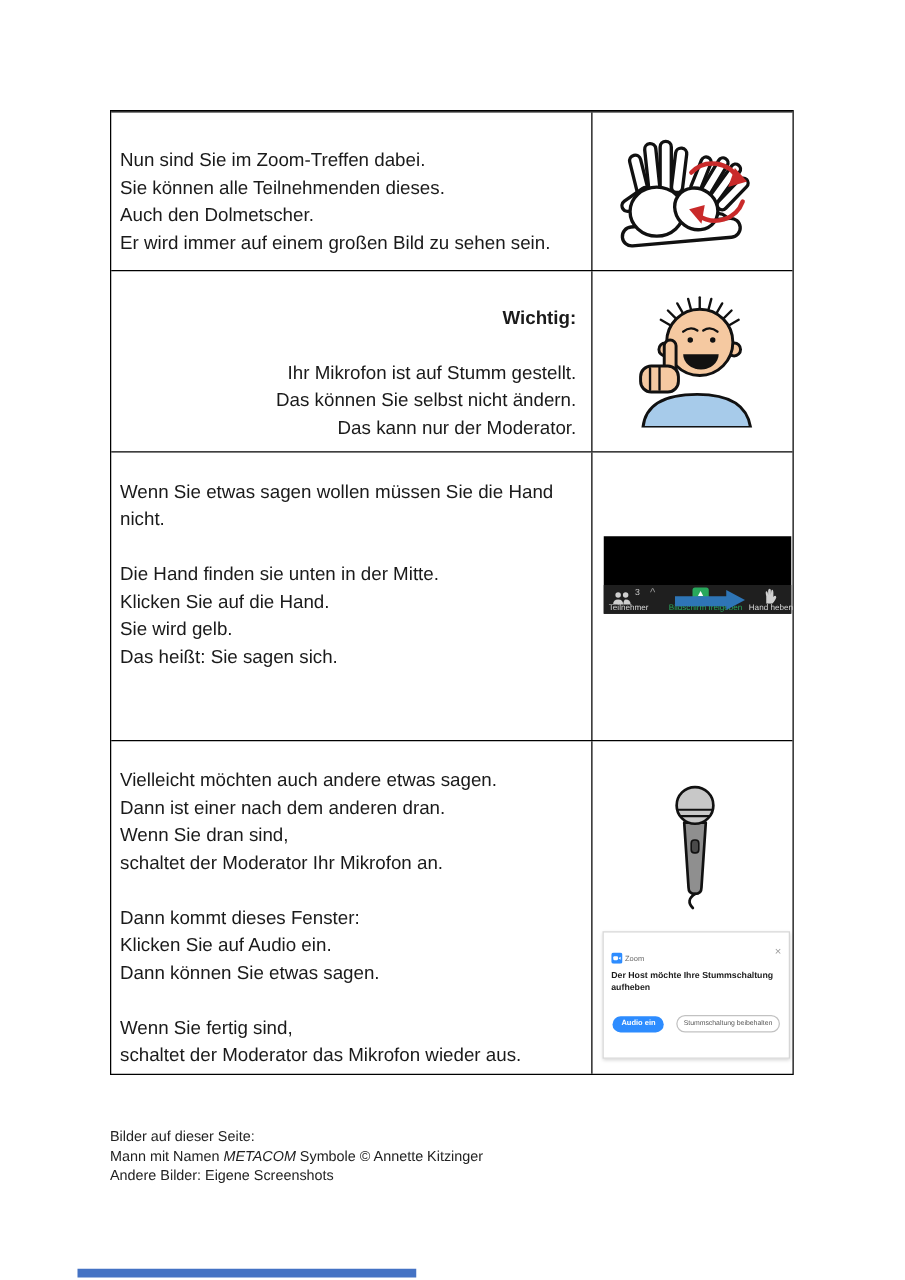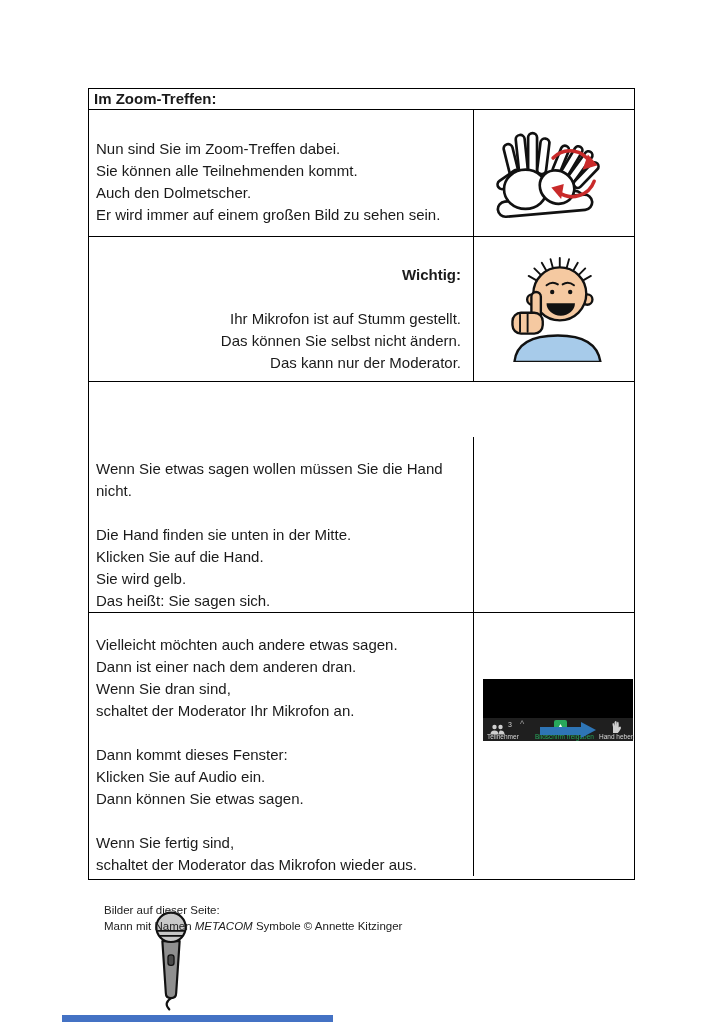--- a/index.html
+++ b/index.html
@@ -5,21 +5,21 @@
   * { margin:0; padding:0; box-sizing:border-box; }
   html,body { background:#ffffff; }
   .page {
     position:relative; width:724px; height:1024px; background:#fff;
     font-family:"Liberation Sans", sans-serif; color:#1a1a1a; overflow:hidden;
   }
   
   .doc-table { position:absolute; left:88px; top:88px; width:547px; border:1px solid #000; background:#fff; }
   .t-header { height:20px; font-weight:bold; font-size:15px; line-height:20px; padding-left:5px; }
   .t-row { display:flex; border-top:1px solid #000; }
-  .row1 { height:127px; } .row2 { height:145px;text-align:right; } .row3 { height:231px;align-items:flex-end; } .row4 { height:267px;flex-direction:column; }
+  .row1 { height:127px; } .row2 { height:145px;text-align:right; } .row3 { height:231px; } .row4 { height:267px; }
   .cell-text { width:385px; border-right:1px solid #000; padding-left:7px; padding-right:12px; font-size:15px; line-height:22px; }
   .row1 .cell-text { padding-top:28px; }
   .row2 .cell-text { padding-top:27px; }
   .row3 .cell-text { padding-top:21px; }
   .row4 .cell-text { padding-top:21px; }
   .cell-img { position:relative; width:160px; }
   .line { min-height:22px; }
   .gap { height:22px; }
   .bold { font-weight:bold; }
 
@@ -47,38 +47,37 @@
     border:1px solid #d6d6d6; box-shadow:0 1px 3px rgba(0,0,0,.18); }
   .dlg-head { position:relative; margin-top:12px; padding:0 6px; height:10px; }
   .dlg-app-name { font-size:6px; color:#666; vertical-align:2px; margin-left:2px; }
   .dlg-close { position:absolute; right:6px; top:-2px; font-size:9px; color:#999; }
   .dlg-title { margin:8px 6px 0; font-size:7px; font-weight:bold; color:#1c1c1c; line-height:9.5px; white-space:nowrap; }
   .dlg-buttons { margin-top:12px; text-align:center; white-space:nowrap; }
   .btn-primary { display:inline-block; background:#2d8cff; color:#fff; font-size:6px; line-height:6px; padding:3.5px 7px; border-radius:8px; font-weight:bold; }
   .btn-secondary { display:inline-block; background:#fff; color:#555; font-size:5.5px; line-height:6px; padding:3px 5px; border:1px solid #c2c2c2; border-radius:8px; margin-left:5px; }
 
   
-  .footer { position:absolute; left:104px; top:903px; font-size:11.5px; line-height:15.5px; color:#222; }
+  .footer { position:absolute; left:88px; top:903px; font-size:11.5px; line-height:15.5px; color:#222; }
   .footer .italic { font-style:italic; }
 
   .bottom-bar { position:absolute; left:62px; top:1015px; width:271px; height:7px; background:#4472c4; }
 </style>
 </head>
 <body>
 
 <div class="page">
 
   <div class="doc-table">
 
-    <div class="t-header">Im Zoom-Treffen:</div>
 
     <div class="t-row row1">
       <div class="cell-text">
         <div class="line">Nun sind Sie im Zoom-Treffen dabei.</div>
-        <div class="line">Sie können alle Teilnehmenden kommt.</div>
+        <div class="line">Sie können alle Teilnehmenden dieses.</div>
         <div class="line">Auch den Dolmetscher.</div>
         <div class="line">Er wird immer auf einem großen Bild zu sehen sein.</div>
       </div>
       <div class="cell-img">
         <svg class="hands-svg" width="116" height="96" viewBox="0 0 130 106">
 
           <g transform="translate(2,76) rotate(-5 52 12)" fill="#fff" stroke="#111" stroke-width="3" stroke-linejoin="round" stroke-linecap="round">
             <rect x="0" y="3" width="106" height="17" rx="8.5"></rect>
             <path d="M80,3 q7,-9 14,-2" fill="none"></path>
           </g>
@@ -239,17 +238,18 @@
           </div>
         </div>
       </div>
     </div>
 
   </div>
 
   <div class="footer">
     <div>Bilder auf dieser Seite:</div>
     <div><span>Mann mit Namen </span><span class="italic">METACOM</span><span> Symbole © Annette Kitzinger</span></div>
+    <div>Andere Bilder: Eigene Screenshots</div>
   </div>
 
   <div class="bottom-bar"></div>
 
 </div>
 
 </body></html>

